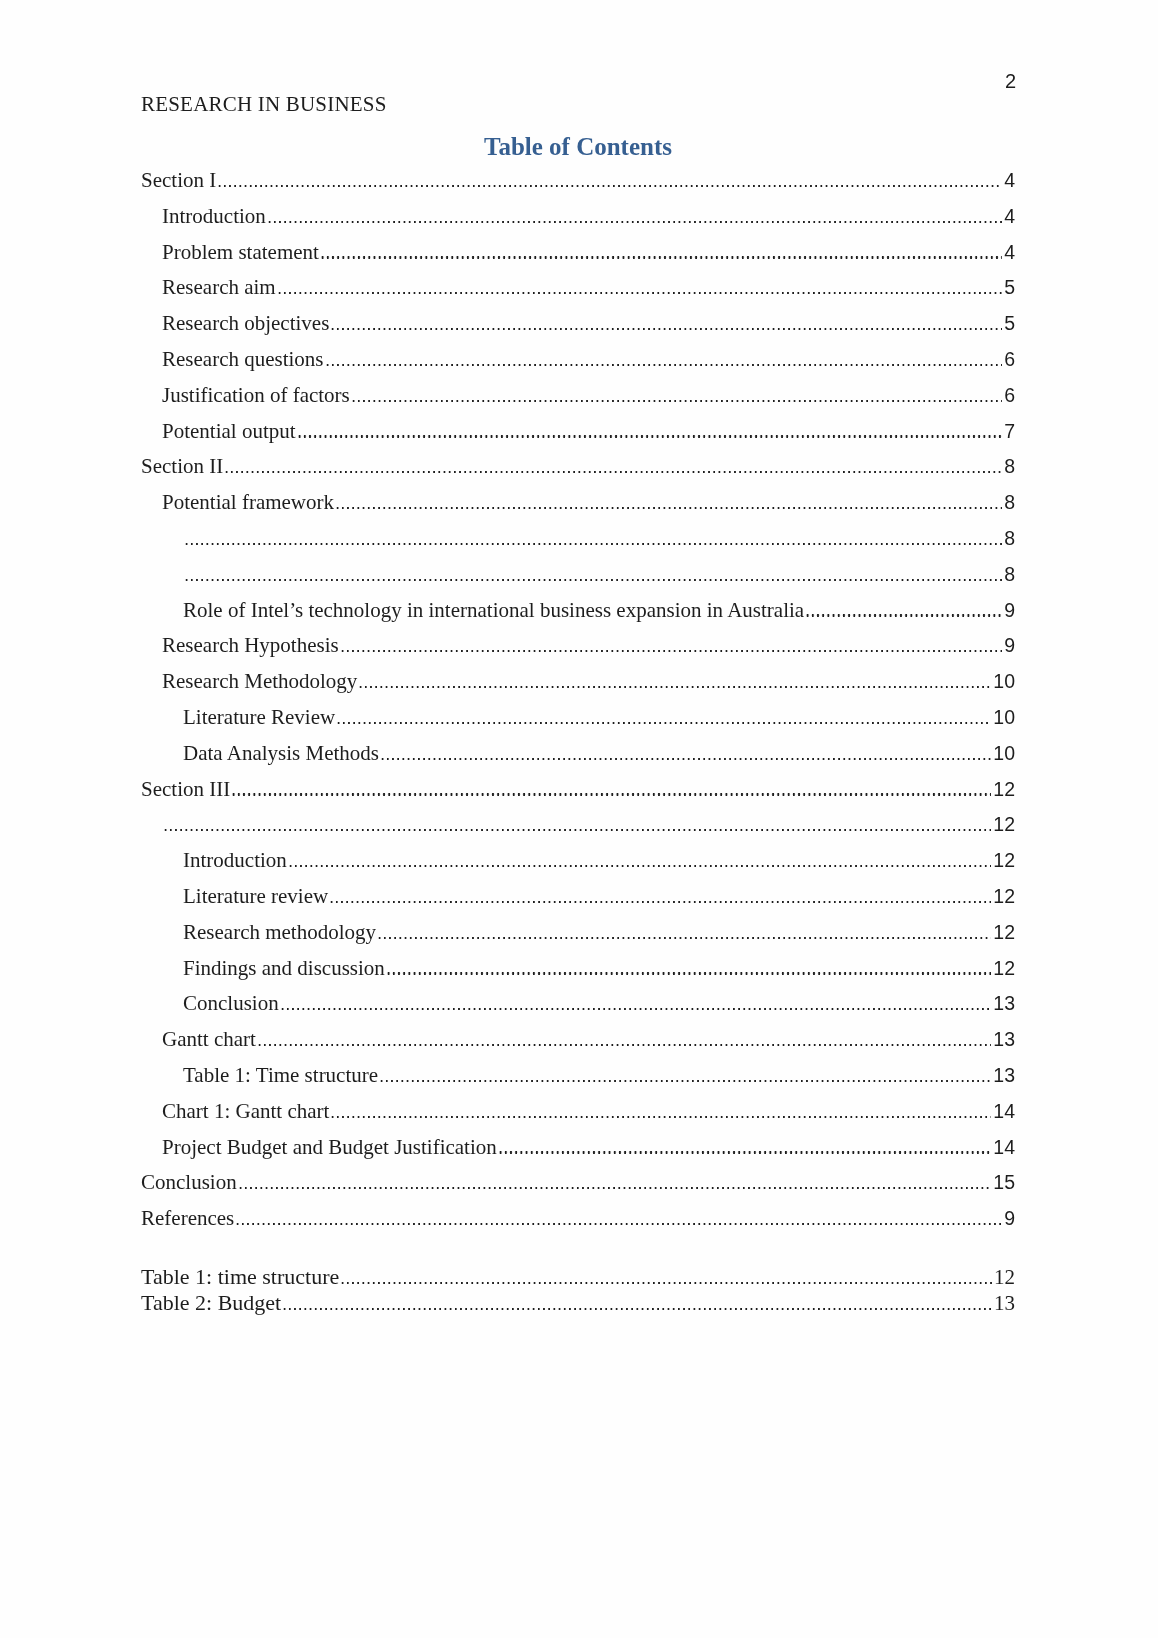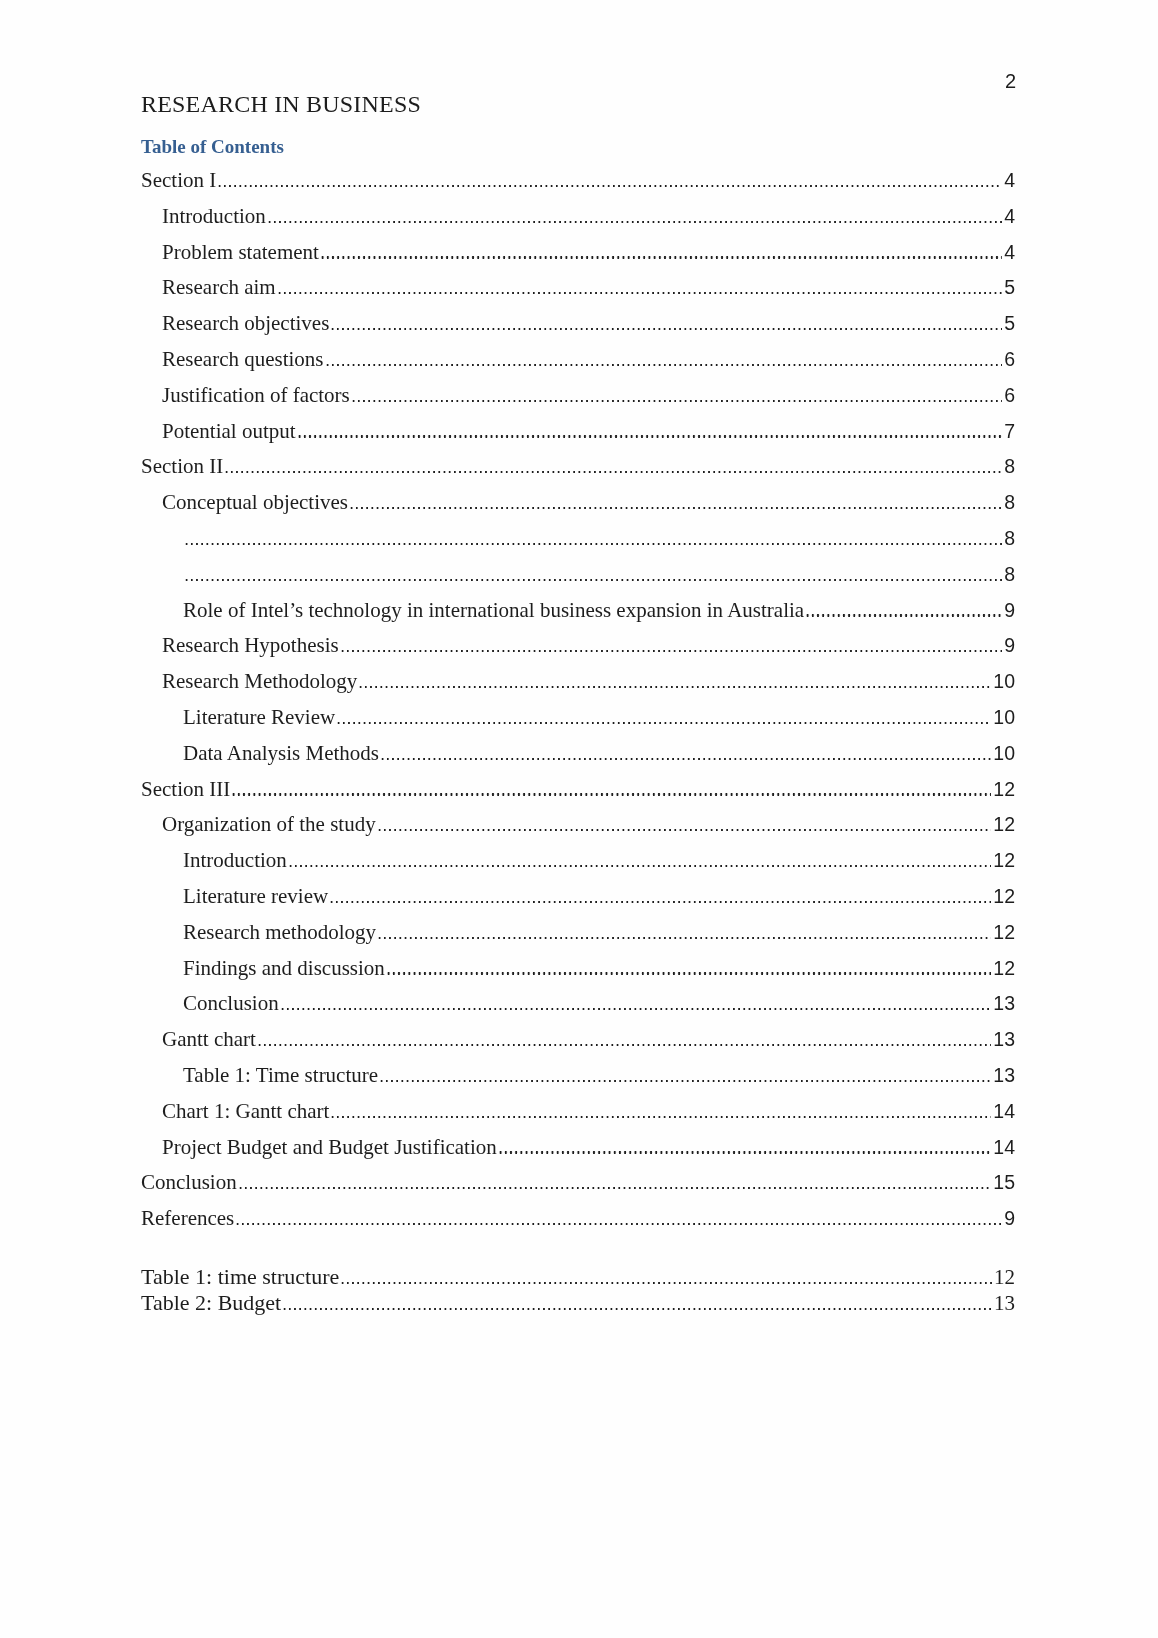--- a/index.html
+++ b/index.html
@@ -18,32 +18,32 @@
     top: 70px;
     right: 142px;
     font-family: "Liberation Sans", sans-serif;
     font-size: 20px;
     line-height: 22px;
   }
   .doc-header {
     position: absolute;
     top: 92px;
     left: 141px;
-    font-size: 24px;
+    font-size: 21px;
     line-height: 24px;
     letter-spacing: 0.2px;
   }
   .toc-title {
     position: absolute;
     top: 134px;
     left: 141px;
     width: 874px;
     margin: 0;
-    text-align: left;
-    font-size: 19px;
+    text-align: center;
+    font-size: 25px;
     font-weight: bold;
     line-height: 26px;
     color: #365F91;
   }
   .toc {
     position: absolute;
     top: 163px;
     left: 141px;
     width: 874px;
   }
@@ -146,21 +146,21 @@
     <span class="pagenum">7</span>
   </div>
 
   <div class="toc-row lvl0">
     <span class="label">Section II</span>
     <span class="leader"></span>
     <span class="pagenum">8</span>
   </div>
 
   <div class="toc-row lvl1">
-    <span class="label">Conceptual objectives</span>
+    <span class="label">Potential framework</span>
     <span class="leader"></span>
     <span class="pagenum">8</span>
   </div>
 
   <div class="toc-row lvl2">
     <span class="leader"></span>
     <span class="pagenum">8</span>
   </div>
 
   <div class="toc-row lvl2">
@@ -198,21 +198,20 @@
     <span class="pagenum">10</span>
   </div>
 
   <div class="toc-row lvl0">
     <span class="label">Section III</span>
     <span class="leader"></span>
     <span class="pagenum">12</span>
   </div>
 
   <div class="toc-row lvl1">
-    <span class="label">Organization of the study</span>
     <span class="leader"></span>
     <span class="pagenum">12</span>
   </div>
 
   <div class="toc-row lvl2">
     <span class="label">Introduction</span>
     <span class="leader"></span>
     <span class="pagenum">12</span>
   </div>
 

